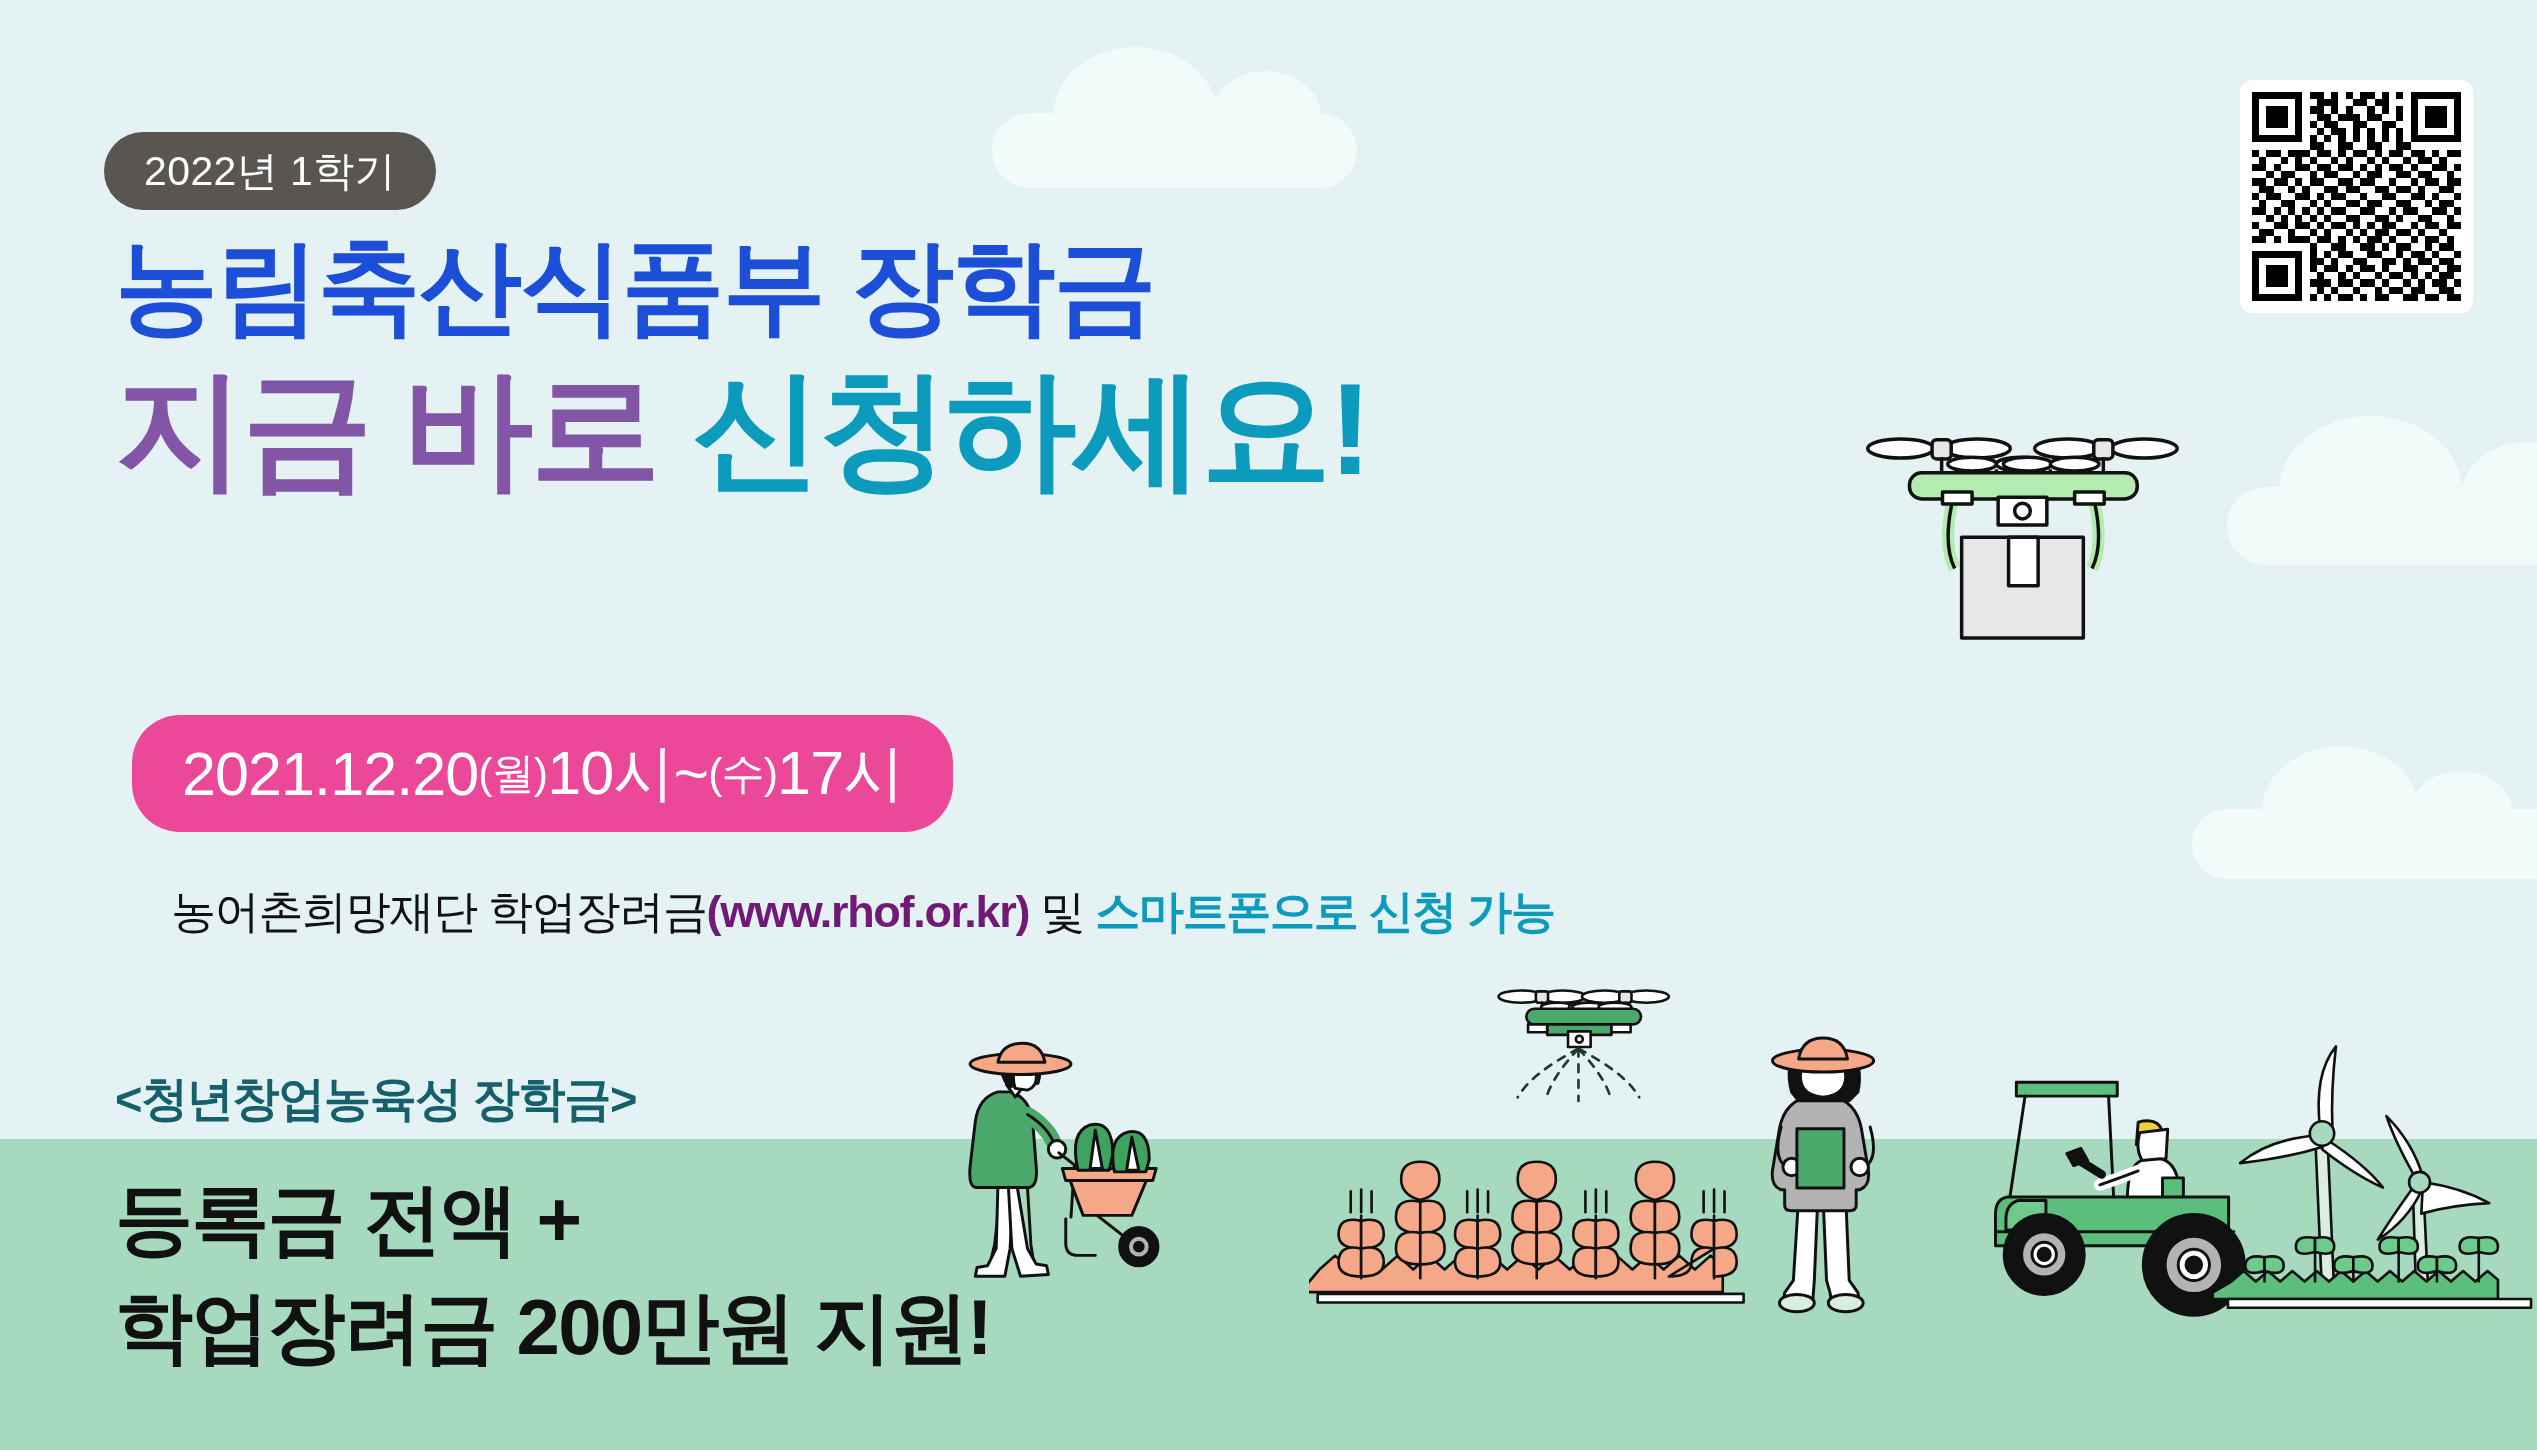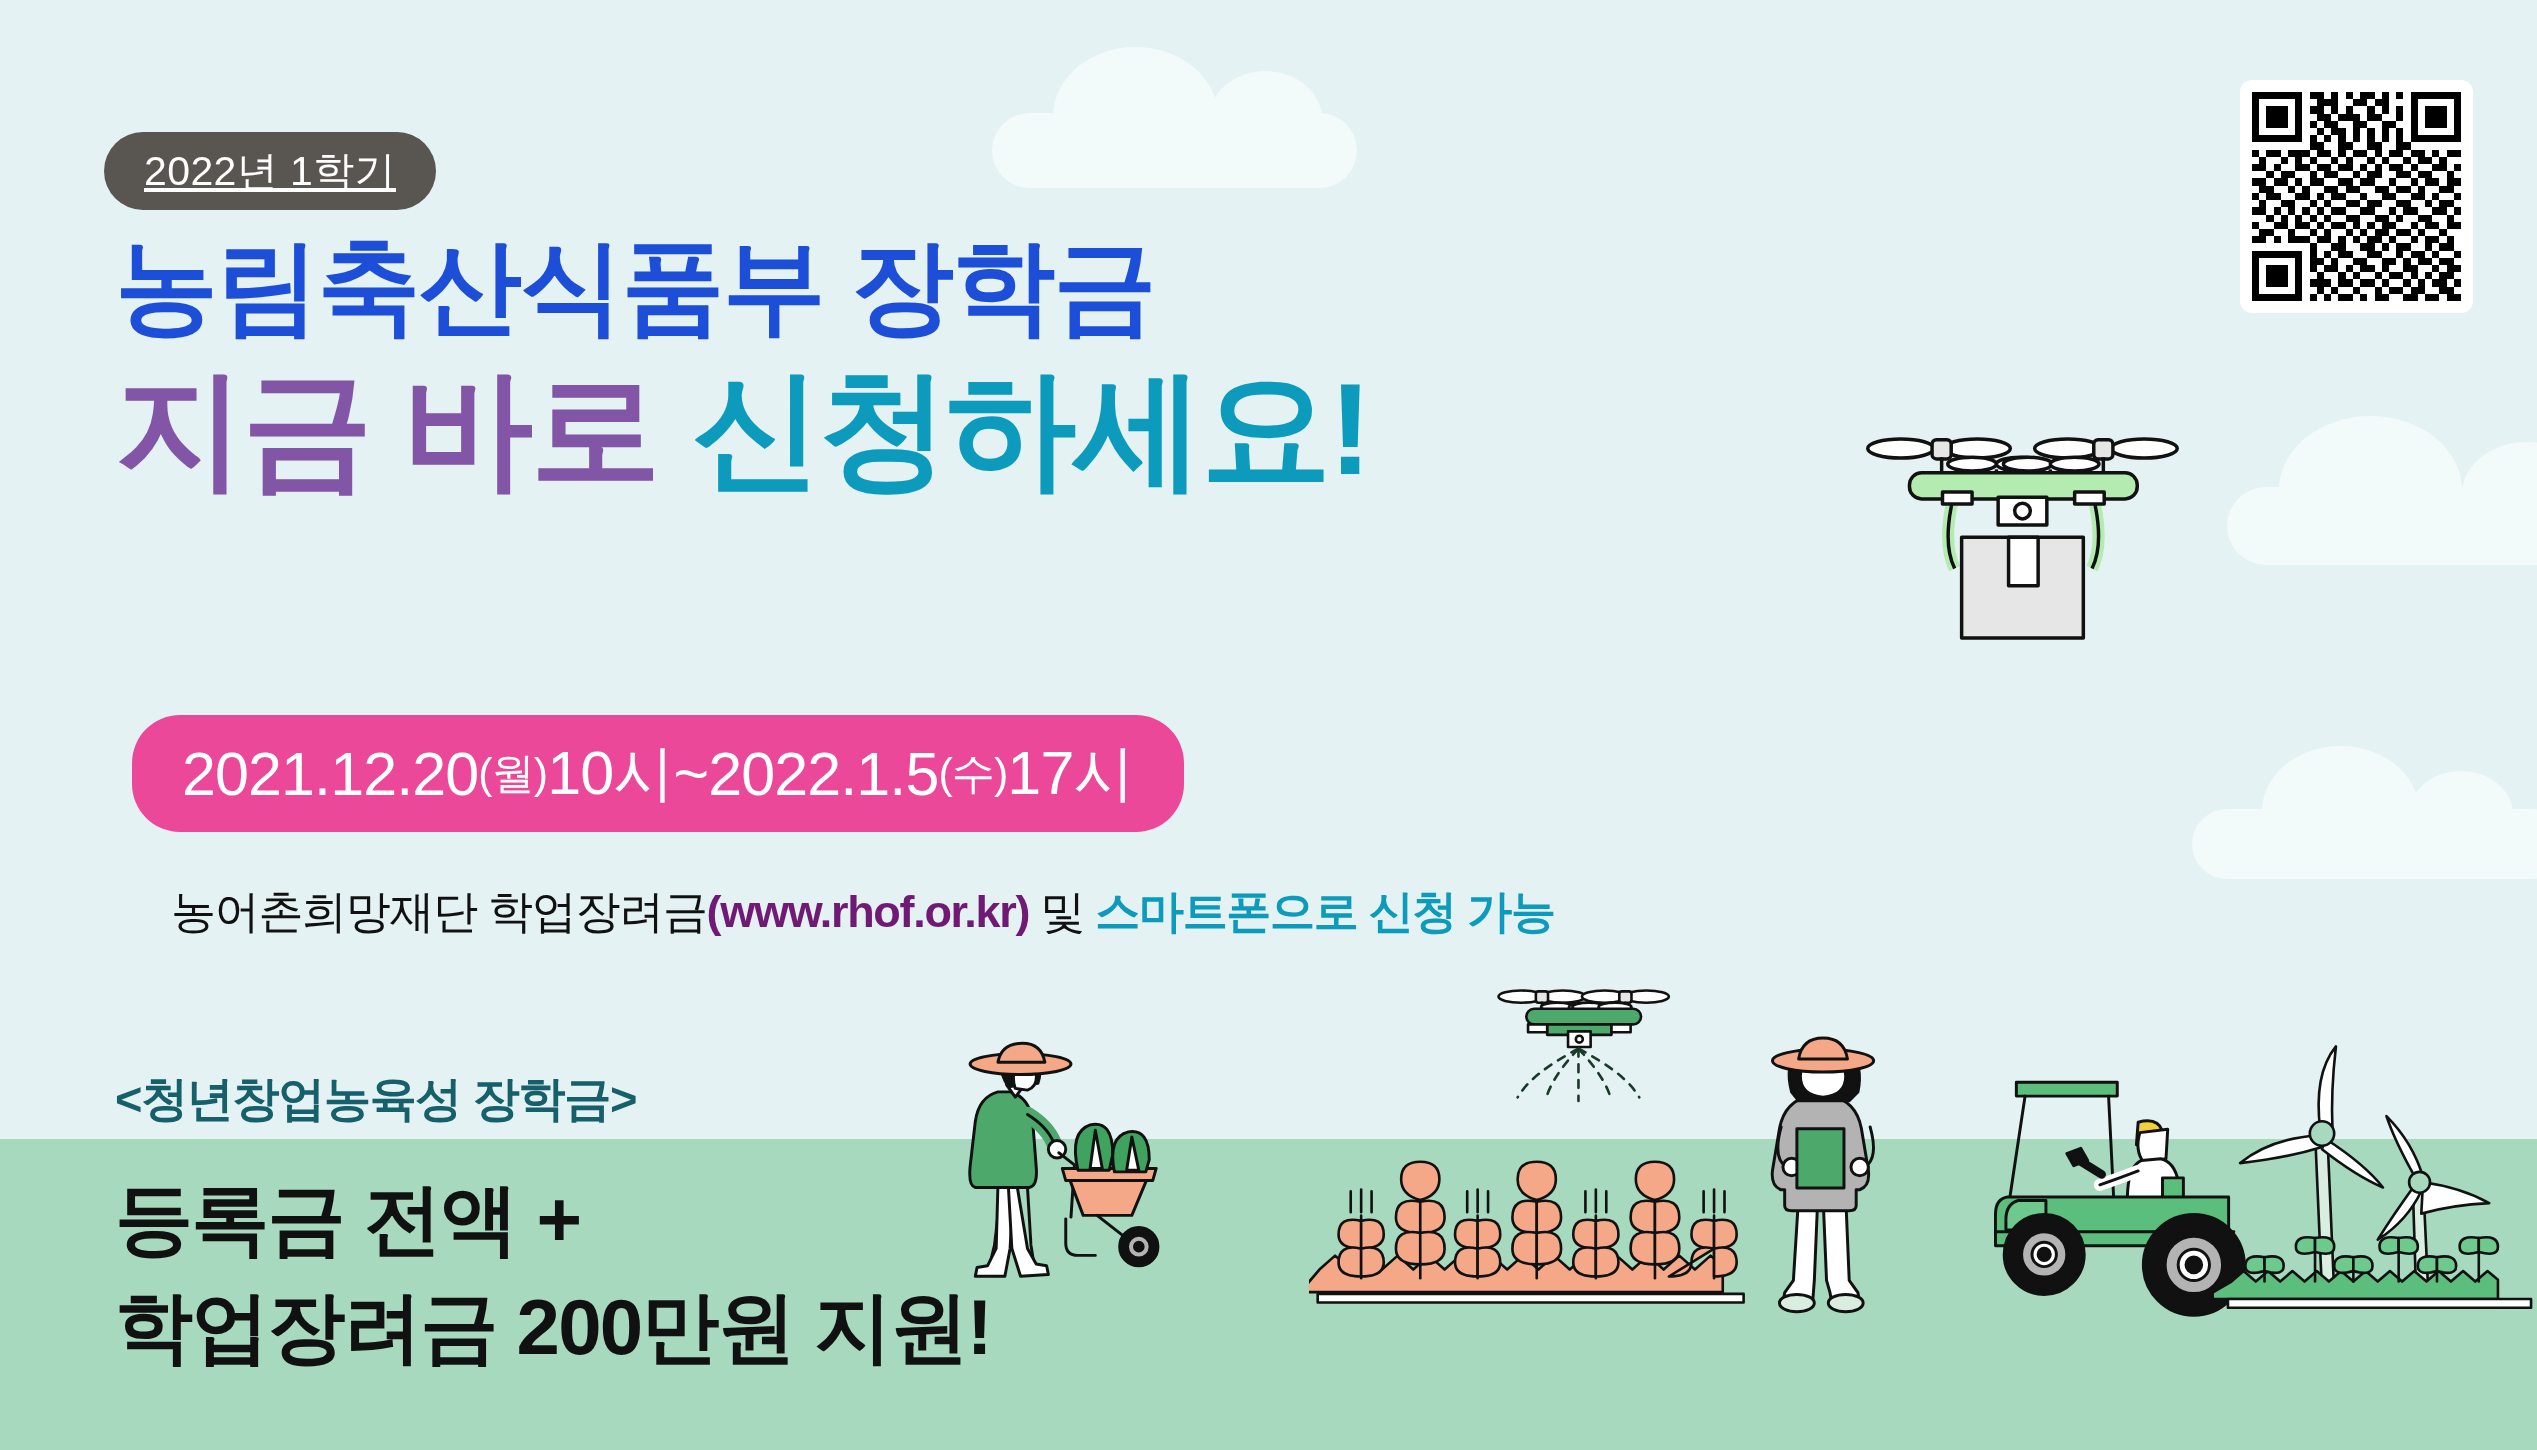--- a/index.html
+++ b/index.html
@@ -47,21 +47,20 @@
   .qr-wrap svg { display:block; width:100%; height:100%; }
 
   
   .semester-badge {
     position:absolute; left:104px; top:132px;
     height:78px; padding:16px 40px;
     background:#595551; border-radius:39px;
     display:flex; align-items:center; justify-content:center;
     color:#ffffff; font-size:41px; font-weight:400; letter-spacing:0.4px;
     white-space:nowrap;
-    text-decoration:underline;
   }
 
   
   .headline {
     position:absolute; left:115px; top:233px; width:1827px;
   }
   .title-line-1 {
     color:#1d4ed8; font-size:103px; font-weight:bold;
     letter-spacing:-1.7px; line-height:1.05; white-space:nowrap;
   }
@@ -587,21 +586,20 @@
   <div class="headline">
     <div class="title-line-1">농림축산식품부 장학금</div>
     <div class="title-line-2"><span class="tl2-purple">지금 바로 </span><span class="tl2-teal">신청하세요!</span></div>
   </div>
 
   <div class="date-pill">
       <span>2021.12.20</span>
       <span class="dow">(월)</span>
       <span> 10시 </span>
       <span>~ </span>
-      <span>2022.1.5</span>
       <span class="dow">(수)</span>
       <span> 17시</span>
     </div>
 
   <div class="apply-note"><span>농어촌희망재단 학업장려금</span><span class="url">(www.rhof.or.kr)</span><span> 및 </span><span class="phone">스마트폰으로 신청 가능</span></div>
 
   <div class="scholar-tag">&lt;청년창업농육성 장학금&gt;</div>
   <div class="benefit">
     <div>등록금 전액 +</div>
     <div>학업장려금 200만원 지원!</div>

